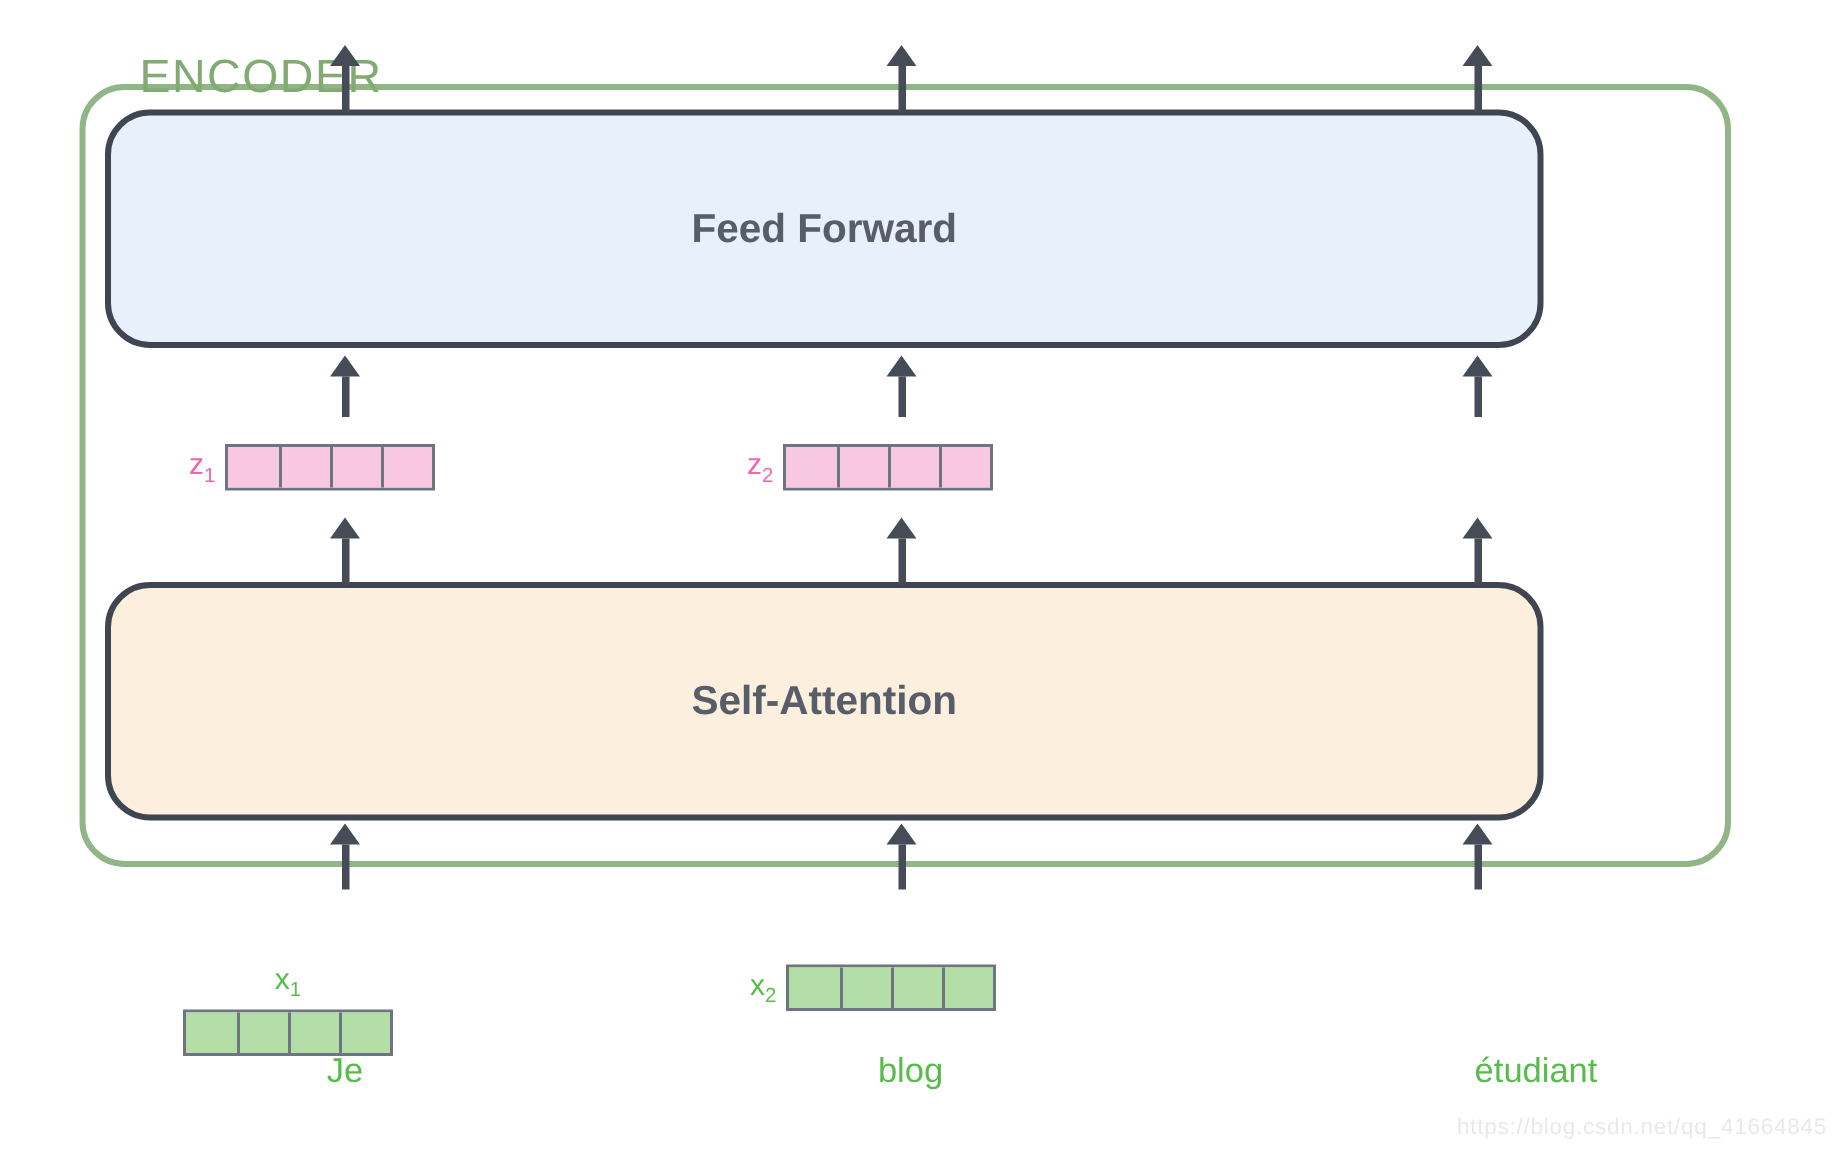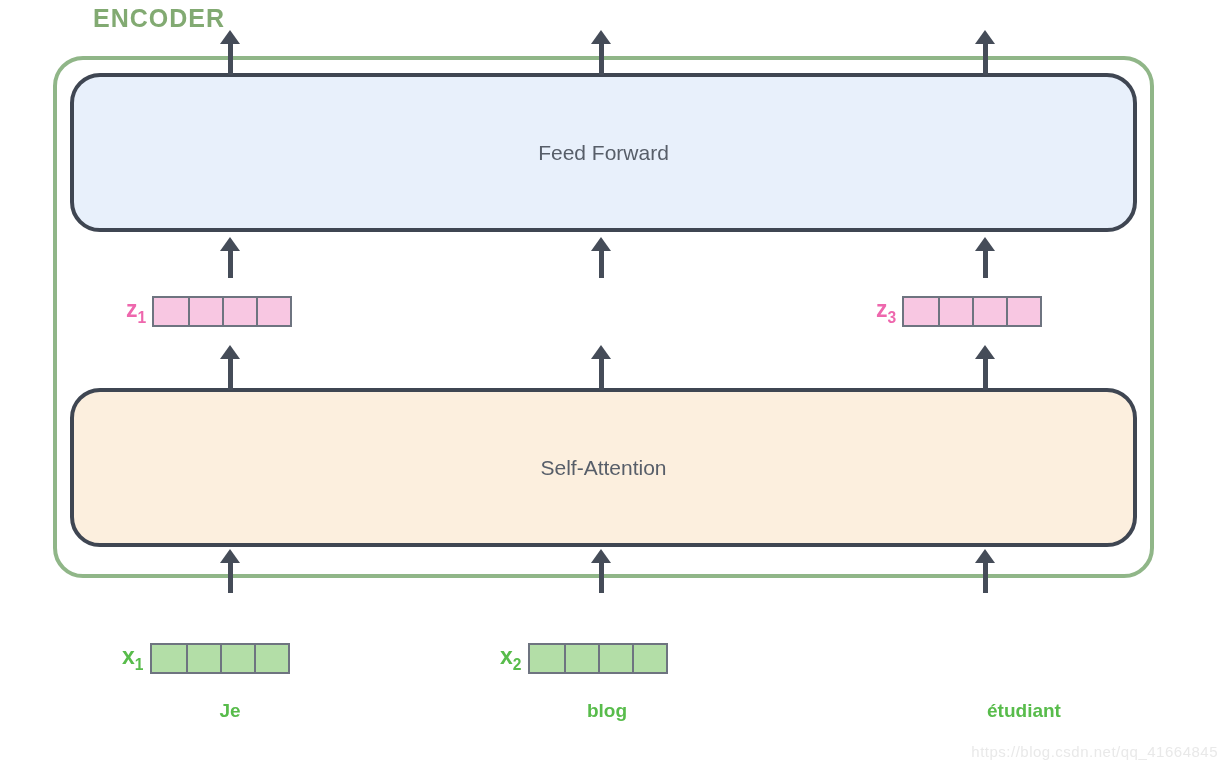--- a/index.html
+++ b/index.html
@@ -23,48 +23,48 @@
   .canvas {
     position: relative;
     width: 1227px;
     height: 769px;
     background: #ffffff;
     overflow: hidden;
   }
   .encoder-label {
     position: absolute;
     left: 93px;
-    top: 4px;
-    font-size: 25px;
-    font-weight: 700;
+    top: 33px;
+    font-size: 31px;
+    font-weight: 400;
     letter-spacing: 1px;
     color: var(--encoder-label);
     z-index: 3;
   }
   .outer-box {
     position: absolute;
     left: 53px;
     top: 56px;
     width: 1101px;
     height: 522px;
     border: 4px solid var(--encoder-border);
     border-radius: 30px;
     z-index: 1;
   }
   .block {
     position: absolute;
     left: 70px;
-    width: 1067px;
+    width: 959px;
     border: 4px solid var(--block-border);
     border-radius: 30px;
     display: flex;
     align-items: center;
     justify-content: center;
-    font-size: 21px;
-    font-weight: 400;
+    font-size: 27px;
+    font-weight: 700;
     color: var(--block-text);
     z-index: 2;
   }
   .block.ff { top: 73px;  height: 159px; background: var(--feed-forward-fill); }
   .block.sa { top: 388px; height: 159px; background: var(--self-attention-fill); }
   .arrow {
     position: absolute;
     width: 20px;
     display: flex;
     flex-direction: column;
@@ -85,49 +85,49 @@
   .rowC { top: 345px; height: 45px; }
   .rowD { top: 549px; height: 44px; }
   .vector {
     position: absolute;
     display: flex;
     align-items: center;
     gap: 6px;
     z-index: 3;
   }
   .vector .vlabel {
-    font-size: 23px;
-    font-weight: 700;
+    font-size: 20px;
+    font-weight: 400;
     line-height: 1;
   }
   .vector .vlabel sub { font-size: 0.68em; }
   .vector.zvec .vlabel { color: var(--z-label); }
   .vector.xvec .vlabel { color: var(--x-label); }
   .cells {
     display: flex;
     border: 2px solid var(--cell-border);
   }
   .cell {
     width: 34px;
     height: 27px;
     border-left: 2px solid var(--cell-border);
   }
   .cell:first-child { border-left: none; }
   .vector.zvec .cell { background: var(--z-vector-fill); }
   .vector.xvec .cell { background: var(--x-vector-fill); }
   .zvec { top: 296px; }
   .xvec { top: 643px; }
   .v1.zvec { left: 126px; } .v2.zvec { left: 498px; } .v3.zvec { left: 876px; }
-  .v1.xvec { left: 122px; } .v2.xvec { left: 500px; } .v3.xvec { left: 874px; }
+  .v1.xvec { left: 122px; flex-direction: column; } .v2.xvec { left: 500px; } .v3.xvec { left: 874px; }
   .word {
     position: absolute;
     top: 700px;
     transform: translateX(-50%);
-    font-size: 19px;
-    font-weight: 700;
+    font-size: 23px;
+    font-weight: 400;
     color: var(--x-label);
     z-index: 3;
   }
   .w1 { left: 230px; } .w2 { left: 607px; } .w3 { left: 1024px; }
   .watermark {
     position: absolute;
     right: 9px;
     top: 743px;
     font-size: 15px;
     color: var(--watermark);
@@ -203,22 +203,22 @@
 
   <div class="vector zvec v1">
     <span class="vlabel"><span>z</span><sub>1</sub></span>
     <span class="cells">
         <span class="cell"></span>
         <span class="cell"></span>
         <span class="cell"></span>
         <span class="cell"></span>
       </span>
   </div>
-  <div class="vector zvec v3">
-    <span class="vlabel"><span>z</span><sub>3</sub></span>
+  <div class="vector zvec v2">
+    <span class="vlabel"><span>z</span><sub>2</sub></span>
     <span class="cells">
         <span class="cell"></span>
         <span class="cell"></span>
         <span class="cell"></span>
         <span class="cell"></span>
       </span>
   </div>
 
   <div class="vector xvec v1">
     <span class="vlabel"><span>x</span><sub>1</sub></span>

